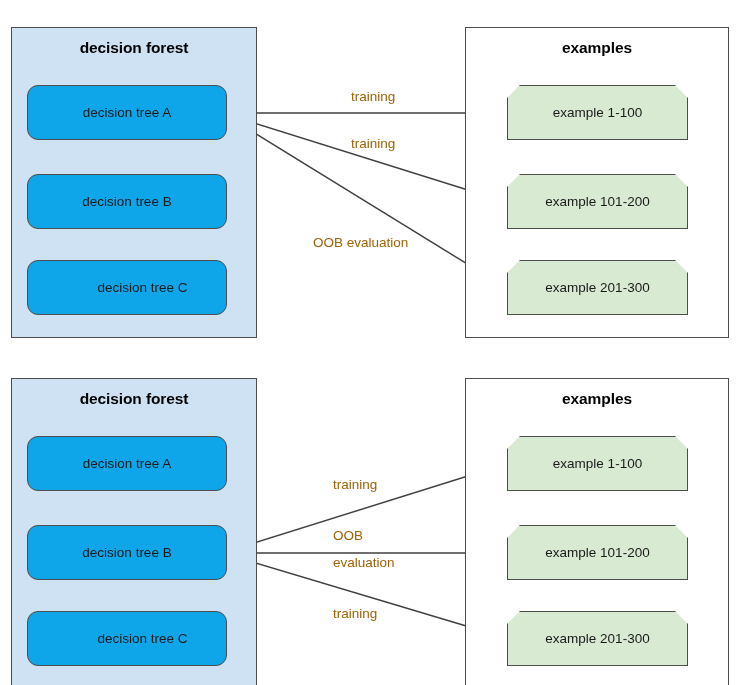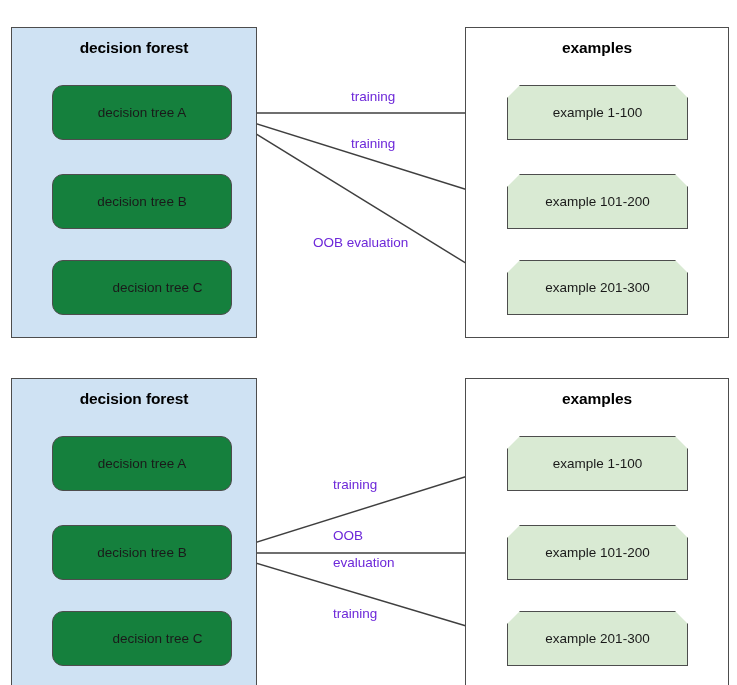--- a/index.html
+++ b/index.html
@@ -67,24 +67,24 @@
     text-align: center;
     font-size: 15.5px;
     font-weight: bold;
     letter-spacing: -0.1px;
     color: #000000;
   }
 
   
   .tree-node {
     position: absolute;
-    left: 40px;          
-    width: 180px;
+    left: 15px;          
+    width: 200px;
     height: 55px;
-    background: #15803d;
+    background: #0ea5e9;
     border: 1.4px solid #4d4d4d;
     border-radius: 11px;
     box-sizing: border-box;
     display: flex;
     align-items: center;
     justify-content: center;
     font-size: 13.5px;
     color: #1a1a1a;
   }
   .tree-node.n0 { top: 57px; }   
@@ -132,21 +132,21 @@
     width: 737px;
     height: 323px;
     overflow: visible;
     pointer-events: none;
   }
 
   
   .edge-label {
     position: absolute;
     font-size: 13.5px;
-    color: #6d28d9;
+    color: #a16207;
     white-space: pre;
     background: transparent;
     line-height: 16px;
   }
 </style>
 </head>
 <body>
 
 <div class="canvas">
 

